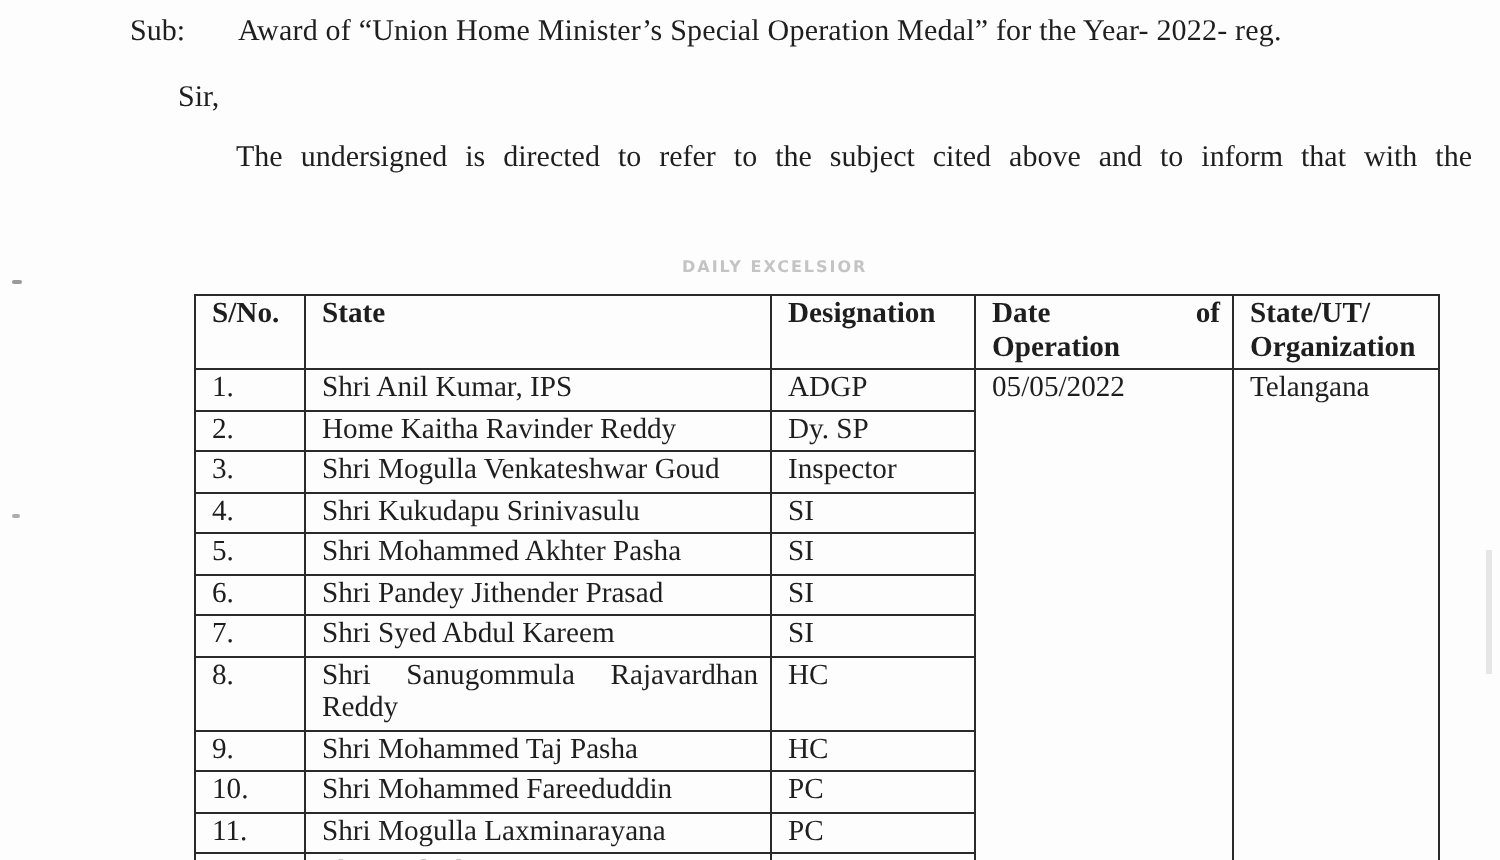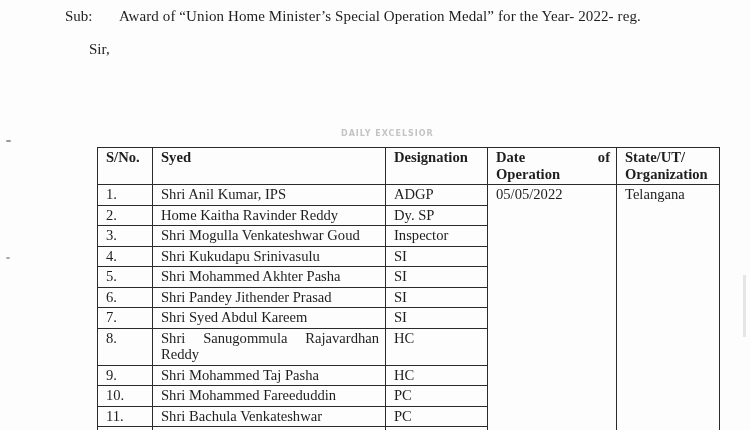--- a/index.html
+++ b/index.html
@@ -67,36 +67,37 @@
 <div class="page">
 
   <div class="subject-row">
     <span class="subject-label">Sub:</span>
     <span class="subject-title">Award of “Union Home Minister’s Special Operation Medal” for the Year- 2022- reg.</span>
   </div>
 
   <div class="salutation">Sir,</div>
 
   <div class="body-para">
+    <div class="para-line jst indent">The undersigned is directed to refer to the subject cited above and to inform that with the</div>
   </div>
 
   <div class="watermark">DAILY EXCELSIOR</div>
 
   <table class="award-table">
     <colgroup>
       <col style="width:55px">
         <col style="width:233px">
         <col style="width:102px">
         <col style="width:129px">
         <col style="width:103px">
     </colgroup>
     <tbody>
         <tr class="hdr">
       <th>S/No.</th>
-      <th>Syed</th>
+      <th>State</th>
       <th>Designation</th>
       <th>
         <div class="spread">
               <span>Date</span>
               <span>of</span>
             </div>
         <div>Operation</div>
       </th>
       <th>
         <div>State/UT/</div>
@@ -150,21 +151,21 @@
       <td>Shri Mohammed Taj Pasha</td>
       <td>HC</td>
     </tr>
     <tr>
       <td>10.</td>
       <td>Shri Mohammed Fareeduddin</td>
       <td>PC</td>
     </tr>
     <tr>
       <td>11.</td>
-      <td>Shri Bachula Venkateshwar</td>
+      <td>Shri Mogulla Laxminarayana</td>
       <td>PC</td>
     </tr>
     <tr>
       <td>12.</td>
       <td>Shri Kodgal Kiran Kumar</td>
       <td>PC</td>
     </tr>
   </tbody>
     </table>
 

